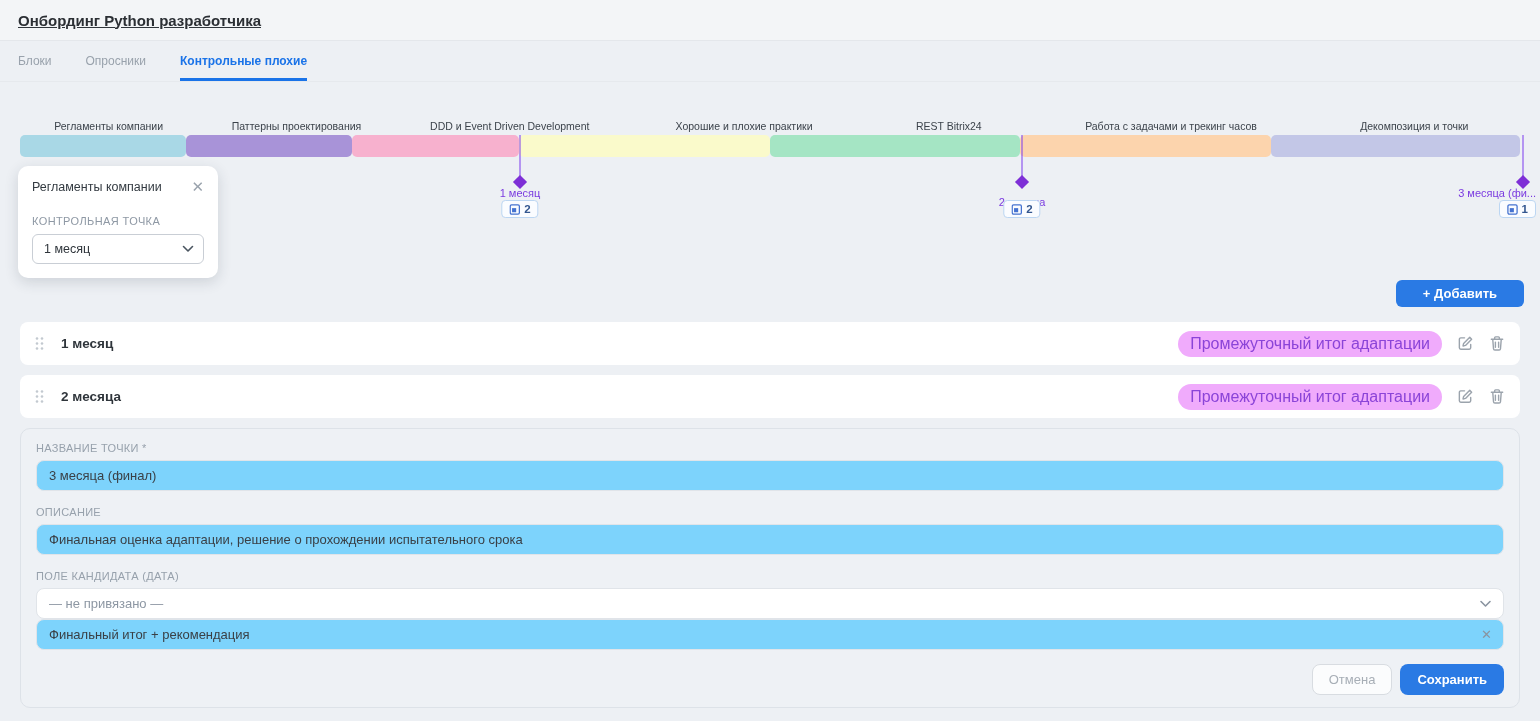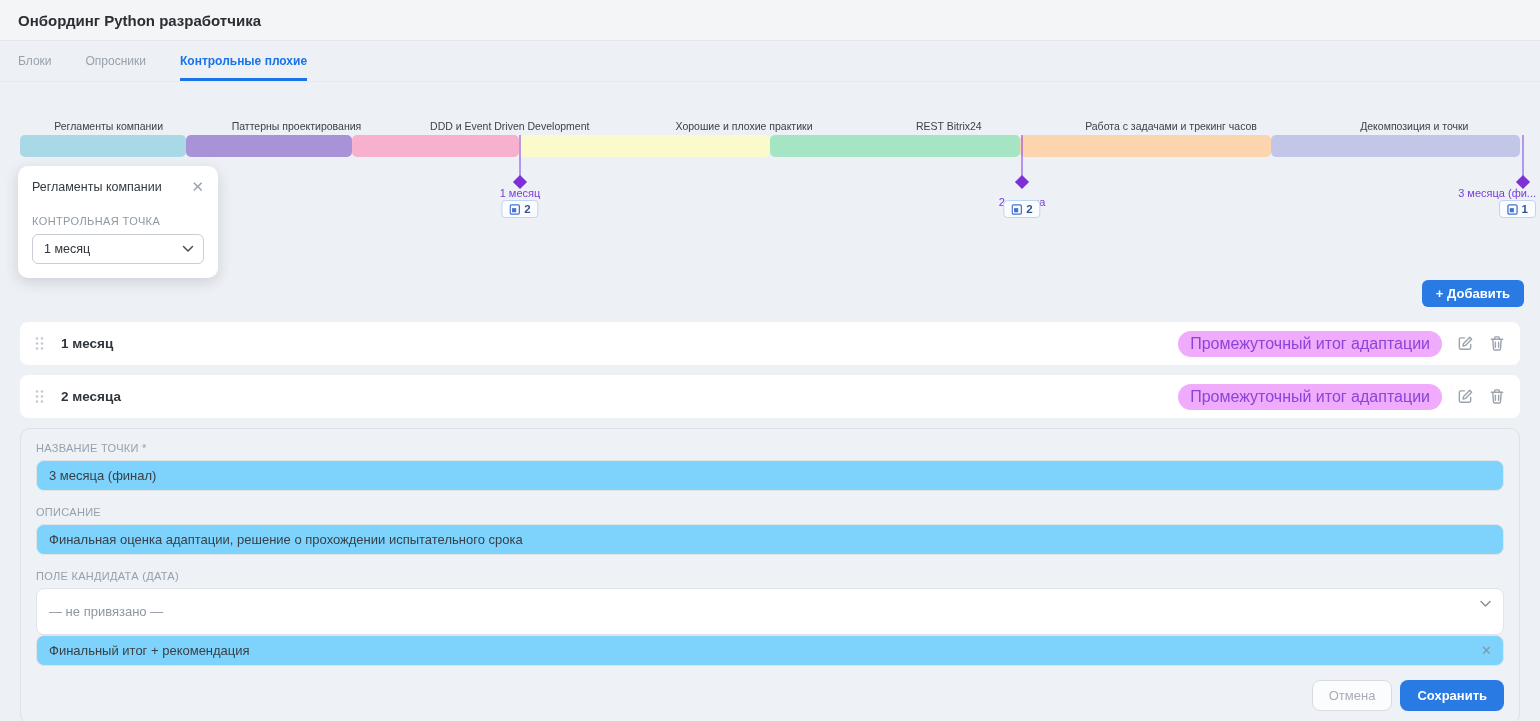--- a/index.html
+++ b/index.html
@@ -1,21 +1,21 @@
 <!DOCTYPE html>
 <html><head>
 <meta charset="utf-8">
 <style>
   * { margin:0; padding:0; box-sizing:border-box; }
   html,body { width:1540px; height:721px; }
   body { font-family:"Liberation Sans","DejaVu Sans",sans-serif; background:#edf0f4; color:#2f353b; }
   .page { position:relative; width:1540px; height:721px; overflow:hidden; }
 
   
-  .app-header { height:41px; background:#f3f5f7; border-bottom:1px solid #e4e7eb; display:flex; align-items:center; padding:0 18px; }
+  .app-header { height:41px; background:#f3f5f7; border-bottom:1px solid #e4e7eb; display:flex; align-items:center; padding:0 18px;text-decoration:underline; }
   .app-title { font-size:15px; font-weight:700; color:#2b2f34; }
 
   
   .tabs { height:41px; display:flex; align-items:stretch; gap:34px; padding:0 18px; border-bottom:1px solid #e6e9ed; }
   .tab { display:flex; align-items:center; font-size:12px; color:#99a2ac; cursor:pointer; border-bottom:3px solid transparent; padding-top:3px; }
   .tab.active { color:#1a73e8; font-weight:700; border-bottom-color:#1a73e8; }
 
   
   .timeline { position:relative; margin:38px 20px 0 20px; height:100px; }
   .tl-labels { display:flex; height:13px; }
@@ -40,40 +40,40 @@
   .popup-head { display:flex; justify-content:space-between; align-items:center; }
   .popup-title { font-size:12.5px; color:#333a41; font-weight:400; }
   .popup-close { font-size:15px; color:#9aa3ad; cursor:pointer; line-height:1; }
   .popup-label { margin-top:21px; font-size:11px; letter-spacing:0.4px; color:#8e98a4; }
   .popup-select { margin-top:7px; height:30px; border:1px solid #c9ced5; border-radius:6px; background:#fff;
                   display:flex; align-items:center; justify-content:space-between; padding:0 9px 0 11px;
                   font-size:12.5px; color:#2f353b; cursor:pointer; }
 
   
   .add-row { display:flex; justify-content:flex-end; margin:60px 16px 0 0; }
-  .btn-add { background:#2a7ae4; color:#fff; border:none; border-radius:6px; padding:6px 14px; font-size:13px;
+  .btn-add { background:#2a7ae4; color:#fff; border:none; border-radius:6px; padding:6px 27px; font-size:13px;
              font-weight:700; cursor:pointer; font-family:inherit; }
 
   
   .rows { margin:15px 20px 0 20px; display:flex; flex-direction:column; gap:10px; }
   .cp-row { background:#fff; border-radius:8px; height:43px; display:flex; align-items:center; padding:0 15px; cursor:pointer; }
   .drag { margin-right:17px; display:flex; cursor:grab; }
   .cp-name { font-size:13.5px; font-weight:700; color:#2f353b; }
   .cp-spacer { flex:1; }
   .cp-badge { background:#f0abfc; color:#8b44d8; font-size:16px; padding:4px 12px; border-radius:13px; white-space:nowrap; }
   .icon-btn { margin-left:15px; display:flex; align-items:center; cursor:pointer; color:#9ba3ac; background:none; border:none; padding:0; }
 
   
   .form-panel { margin:10px 20px 0 20px; border:1px solid #dde2e8; border-radius:10px; background:#eef1f5; padding:13px 15px 12px; }
   .f-label { font-size:11px; letter-spacing:0.3px; color:#97a1ac; margin:15px 0 6px; }
   .f-label.first { margin-top:0; }
   .f-input { width:100%; height:31px; background:#7dd3fc; border:1px solid #e0e4e9; border-radius:8px; padding:0 12px;
              font-size:13px; color:#3a4046; font-family:inherit; outline:none; }
   .f-selectwrap { position:relative; }
-  .f-select { height:47px; background:#fff; border:1px solid #e0e4e9; border-radius:8px; padding:0 34px 0 12px;
+  .f-select { height:31px; background:#fff; border:1px solid #e0e4e9; border-radius:8px; padding:0 34px 0 12px;
               display:flex; align-items:center; font-size:13px; color:#8d97a3; cursor:pointer; }
   .f-right-ico { position:absolute; right:12px; top:0; height:31px; display:flex; align-items:center; color:#8a94a0; cursor:pointer; background:none; border:none; padding:0; }
   .f-clearwrap { position:relative; }
   .f-clear { font-size:13px; }
 
   .form-actions { display:flex; justify-content:flex-end; gap:8px; margin-top:14px; }
   .btn-cancel { background:#fbfcfd; border:1px solid #d8dce1; color:#a7aeb6; border-radius:8px; padding:7px 16px;
                 font-size:13px; cursor:pointer; font-family:inherit; }
   .btn-save { background:#2a7ae4; border:none; color:#fff; border-radius:8px; padding:7px 17px; font-size:13px;
               font-weight:700; cursor:pointer; font-family:inherit; }

